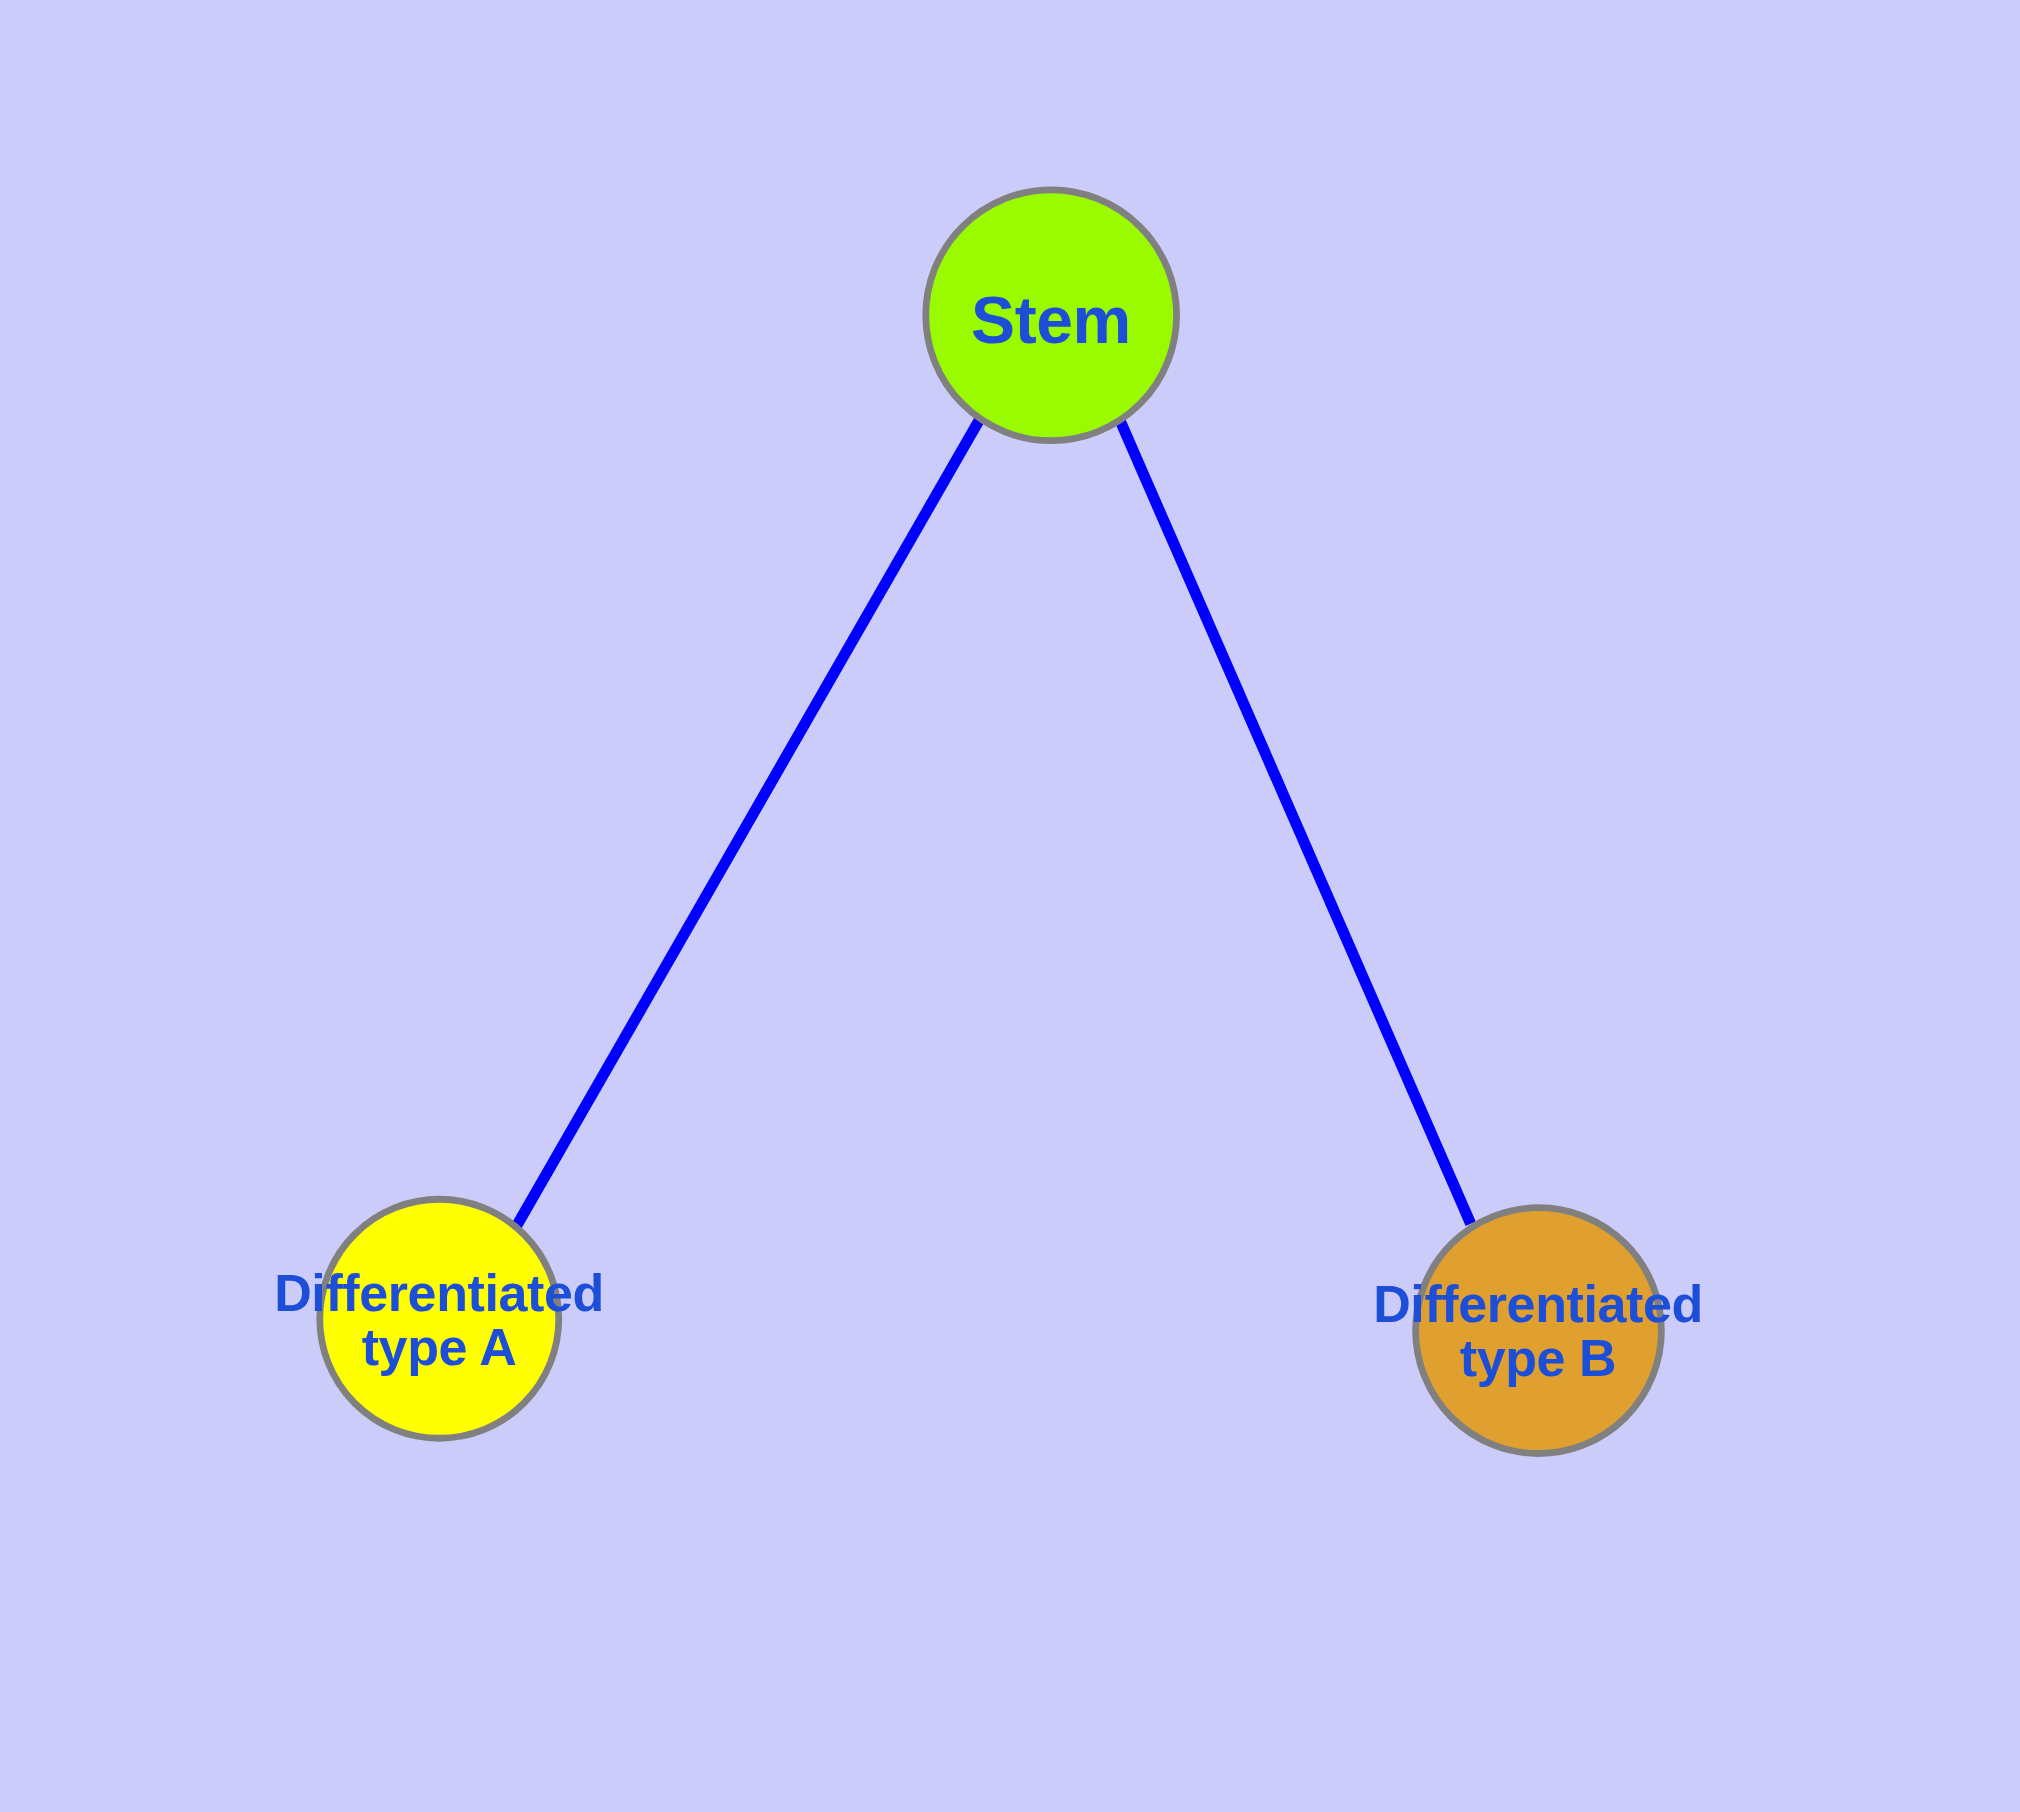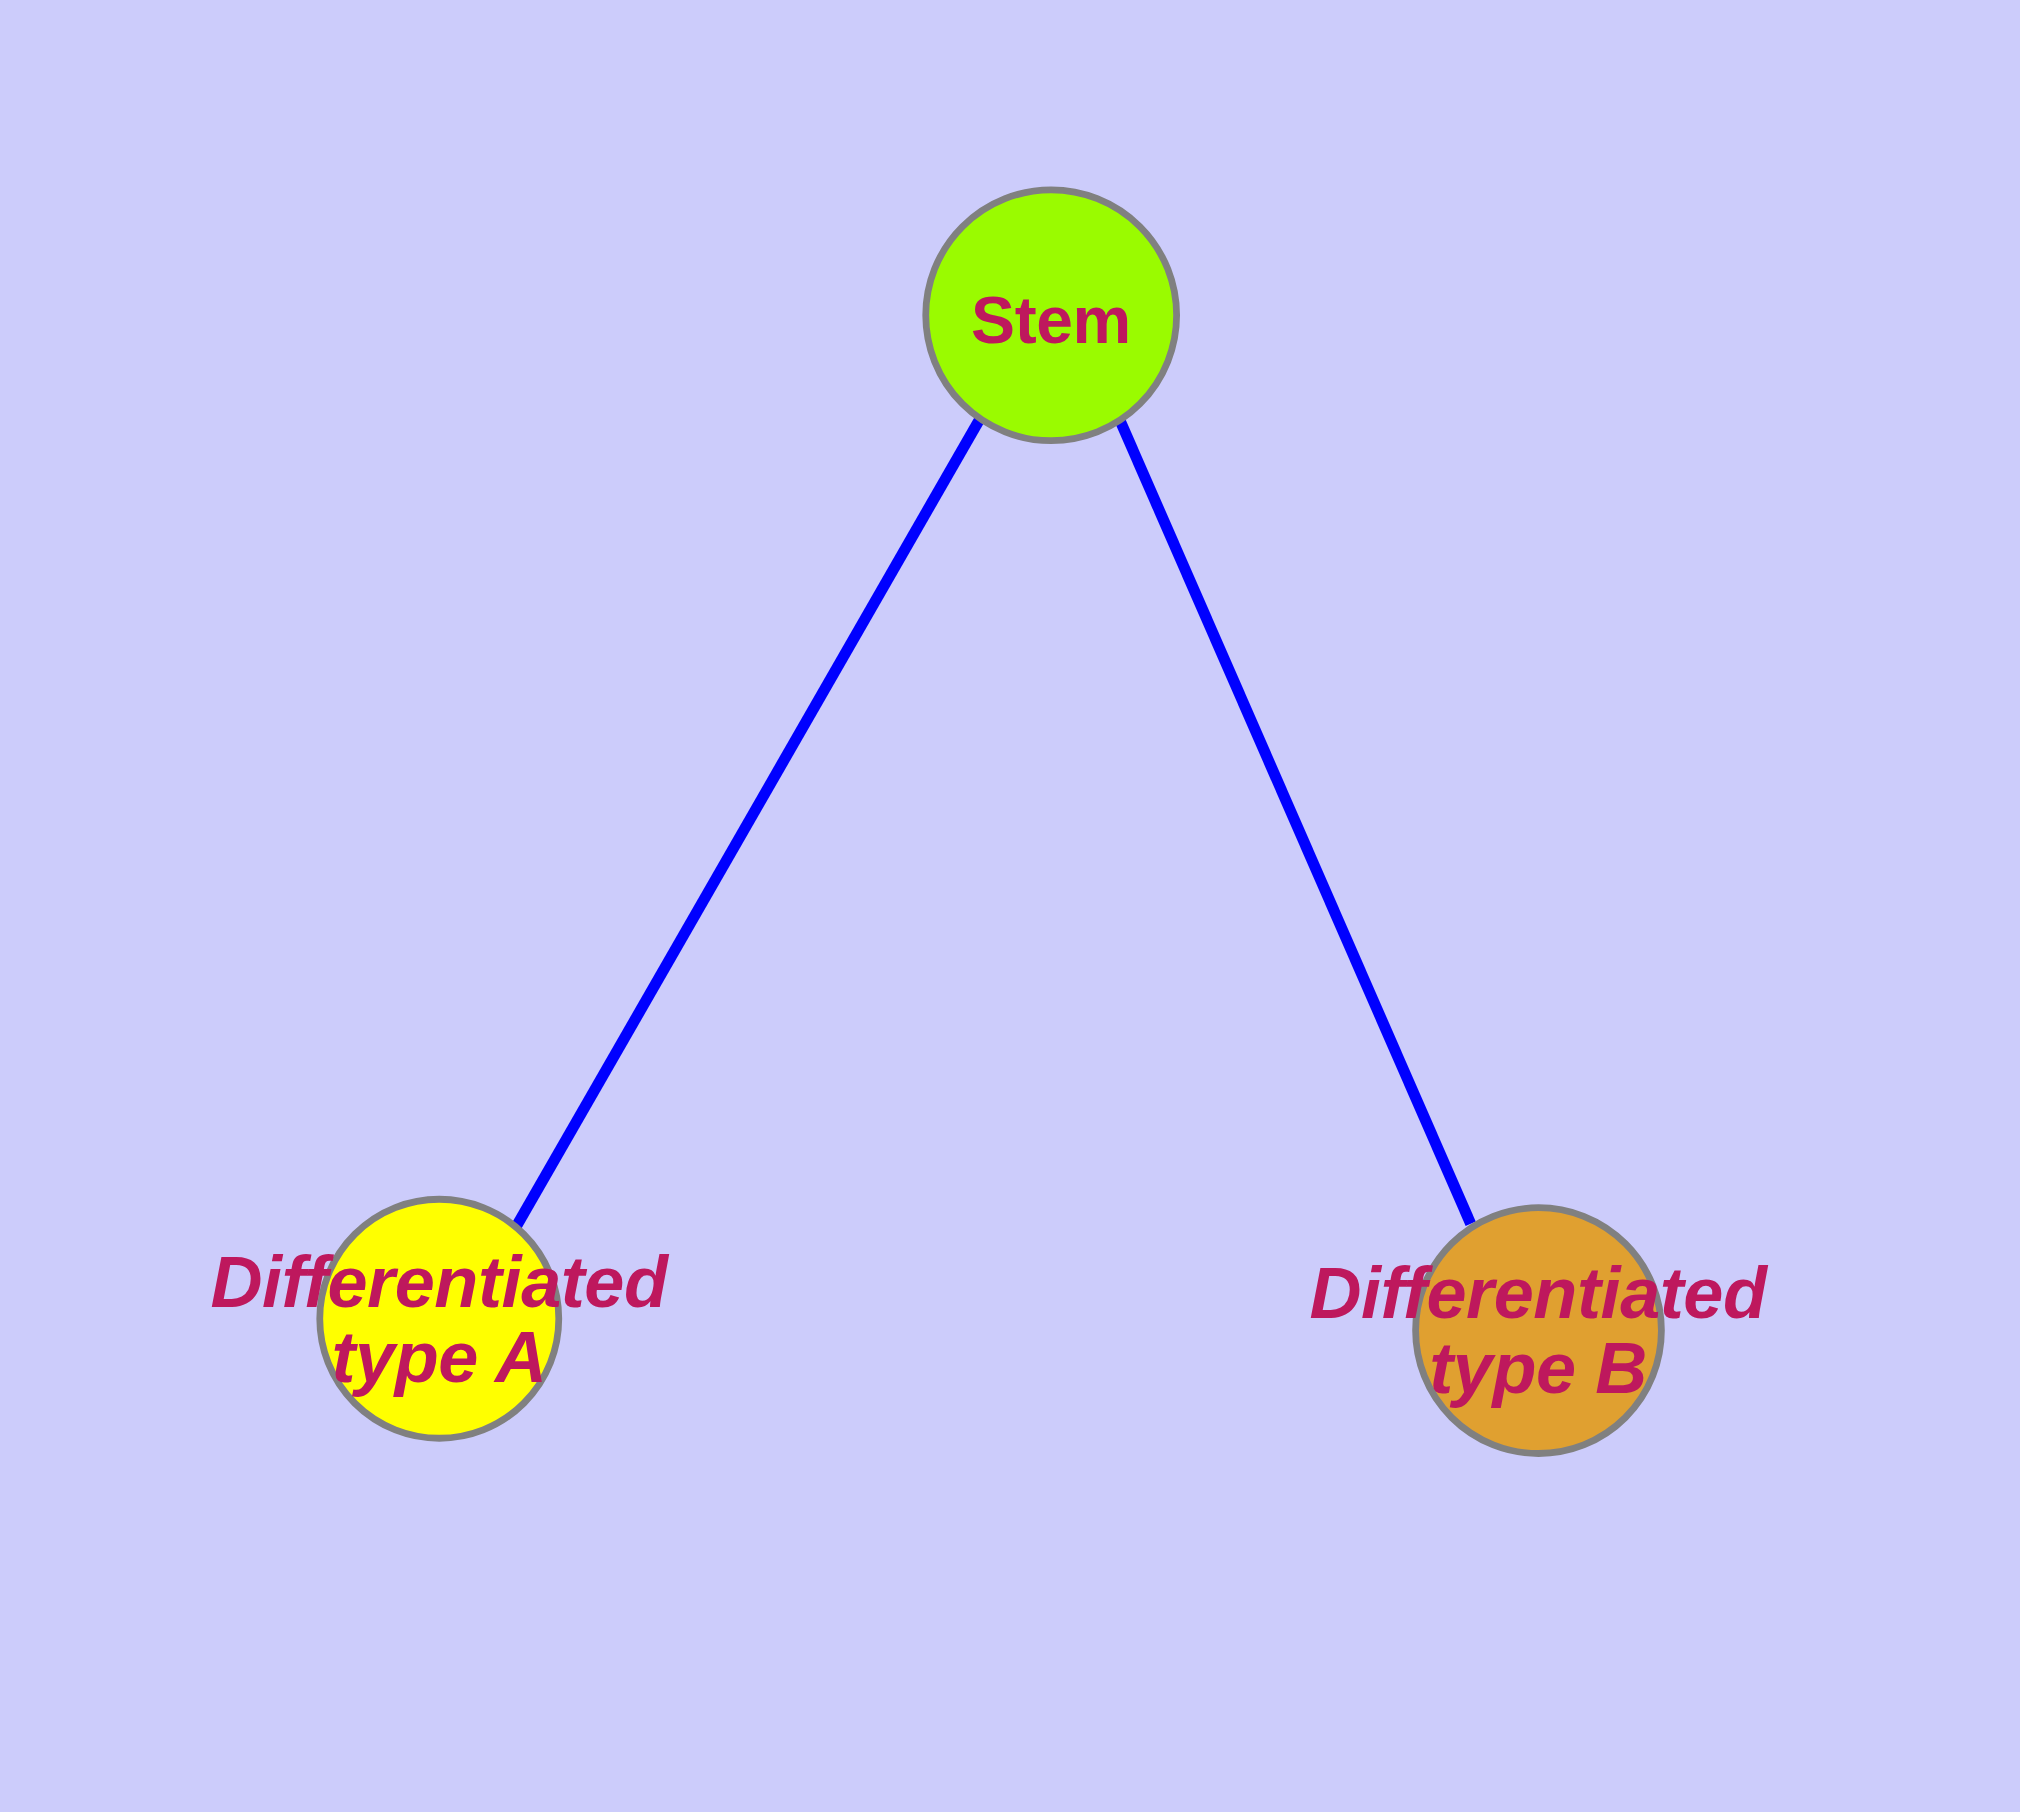--- a/index.html
+++ b/index.html
@@ -21,35 +21,34 @@
   }
   #graph-svg {
     position: absolute;
     left: 0;
     top: 0;
     width: 2021px;
     height: 1812px;
   }
   .node-label {
     position: absolute;
-    color: #be185d;
+    color: #1d4ed8;
     font-weight: bold;
     text-align: center;
     line-height: 1.04;
     white-space: pre;
     transform: translate(-50%, -50%);
     pointer-events: none;
     letter-spacing: -0.4px;
   }
   .node-label.root-label {
     font-size: 66px;
   }
   .node-label.leaf-label {
-    font-size: 72px;
-    font-style: italic;
+    font-size: 52px;
   }
 </style>
 </head>
 <body>
 
 <div id="canvas">
   <div id="canvas-bg"></div>
 
   <svg id="graph-svg" viewBox="0 0 2384 2138">
     <g id="edges-layer">

